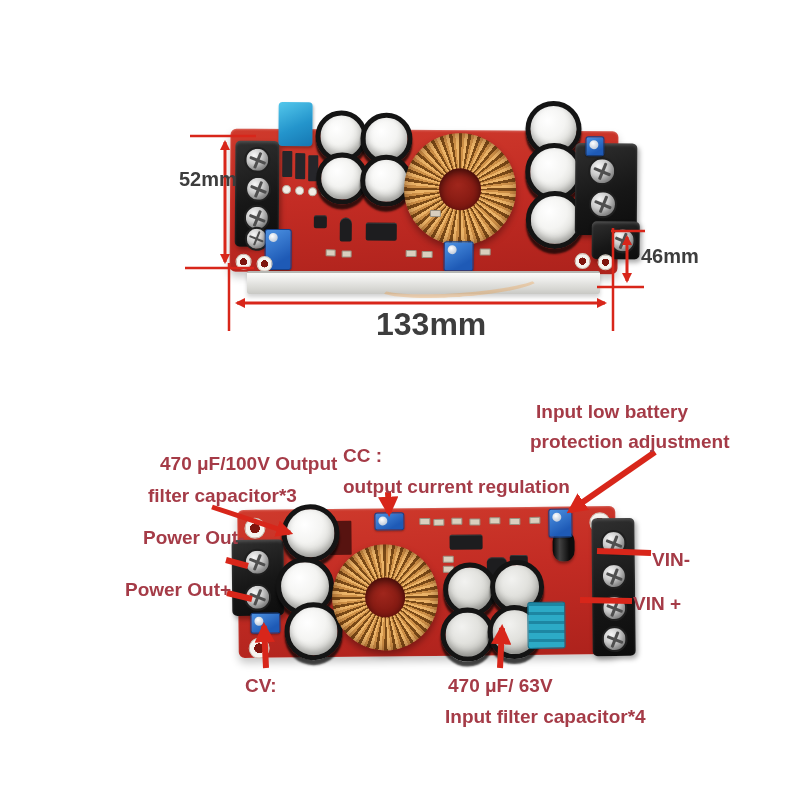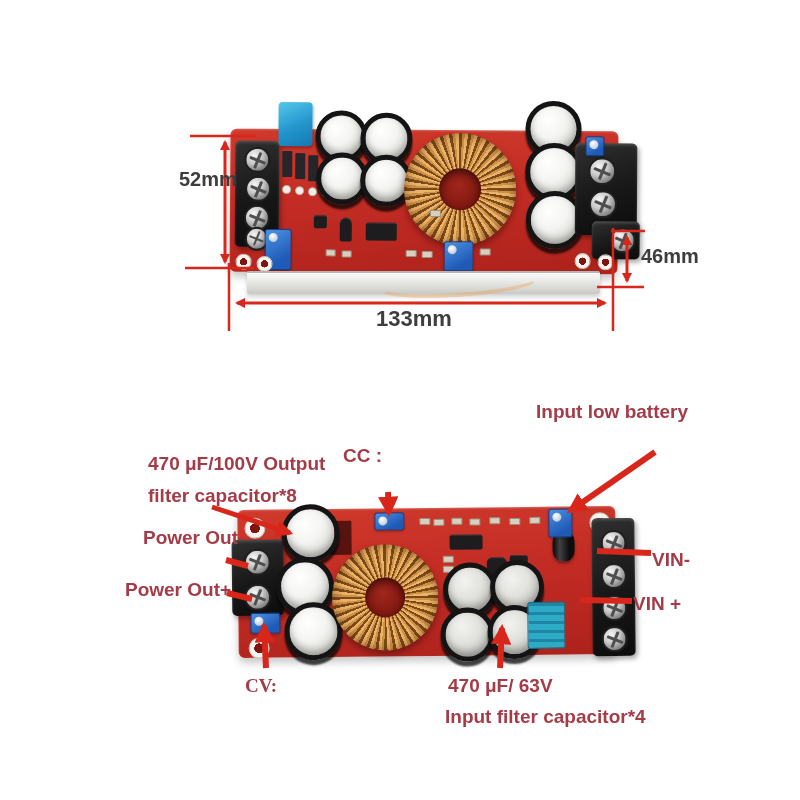--- a/index.html
+++ b/index.html
@@ -42,21 +42,21 @@
   .smd{position:absolute;background:#d9cfbe;border:1px solid #9a9181;border-radius:1px;}
   .smdk{position:absolute;background:#26262a;border-radius:1px;}
   .dotw{position:absolute;width:7px;height:7px;border-radius:50%;background:#f1ede6;border:1px solid #b9afa0;}
   .heatsink{position:absolute;background:linear-gradient(180deg,#fbfbf9 0%,#ededeb 30%,#d7d7d3 75%,#c8c8c4 100%);
        border-top:2px solid #b6b6b2;border-radius:2px;box-shadow:0 3px 4px rgba(0,0,0,.18);}
   .wmark{position:absolute;border:4px solid rgba(238,152,58,.32);border-color:transparent transparent rgba(238,152,58,.32) transparent;
        border-radius:50%;transform:rotate(-4deg);}
   
   .anno{position:absolute;color:#a53b47;font-size:19px;font-weight:bold;white-space:nowrap;}
   .dim{position:absolute;color:#3d3d3d;font-size:20px;font-weight:bold;white-space:nowrap;}
-  .dim.big{font-size:22px;}
+  .dim.big{font-size:32px;}
   .overlay{position:absolute;left:0;top:0;pointer-events:none;}
 </style>
 </head>
 <body>
 
 <div class="stage">
 
   <div class="pcb" style="left:230px;top:130px;width:388px;height:143px;transform:rotate(0.4deg);">
 
     <div class="tblock" style="left:5px;top:12px;width:44px;height:106px;"></div>
@@ -199,25 +199,27 @@
     <line x1="651" y1="553" x2="597" y2="551" stroke="#d8261a" stroke-width="6"></line>
     <line x1="632" y1="601" x2="580" y2="600" stroke="#d8261a" stroke-width="6"></line>
     <line x1="266" y1="668" x2="264" y2="626" stroke="#d8261a" stroke-width="6" marker-end="url(#ah)"></line>
     <line x1="500" y1="668" x2="502" y2="628" stroke="#d8261a" stroke-width="6" marker-end="url(#ah)"></line>
   </svg>
 
   <div class="dim" style="left:179px;top:168px;">52mm</div>
   <div class="dim" style="left:641px;top:245px;">46mm</div>
   <div class="dim big" style="left:376px;top:306px;">133mm</div>
 
-  <div class="anno" style="left:148px;top:453px;">470 μF/100V Output</div>
-  <div class="anno" style="left:148px;top:485px;">filter capacitor*8</div>
+  <div class="anno" style="left:160px;top:453px;">470 μF/100V Output</div>
+  <div class="anno" style="left:148px;top:485px;">filter capacitor*3</div>
   <div class="anno" style="left:343px;top:445px;">CC :</div>
+  <div class="anno" style="left:343px;top:476px;">output current regulation</div>
   <div class="anno" style="left:528px;top:401px;margin-left:8px;">Input low battery</div>
+  <div class="anno" style="left:530px;top:431px;">protection adjustment</div>
   <div class="anno" style="left:127px;top:527px;margin-left:16px;">Power Out-</div>
   <div class="anno" style="left:125px;top:579px;">Power Out+</div>
   <div class="anno" style="left:652px;top:549px;">VIN-</div>
   <div class="anno" style="left:633px;top:593px;">VIN +</div>
-  <div class="anno" style="left:245px;top:675px;font-family:Liberation Serif, serif;">CV:</div>
+  <div class="anno" style="left:245px;top:675px;">CV:</div>
   <div class="anno" style="left:448px;top:675px;">470 μF/ 63V</div>
   <div class="anno" style="left:445px;top:706px;text-align:right;">Input filter capacitor*4</div>
 
 </div>
 
 </body></html>

